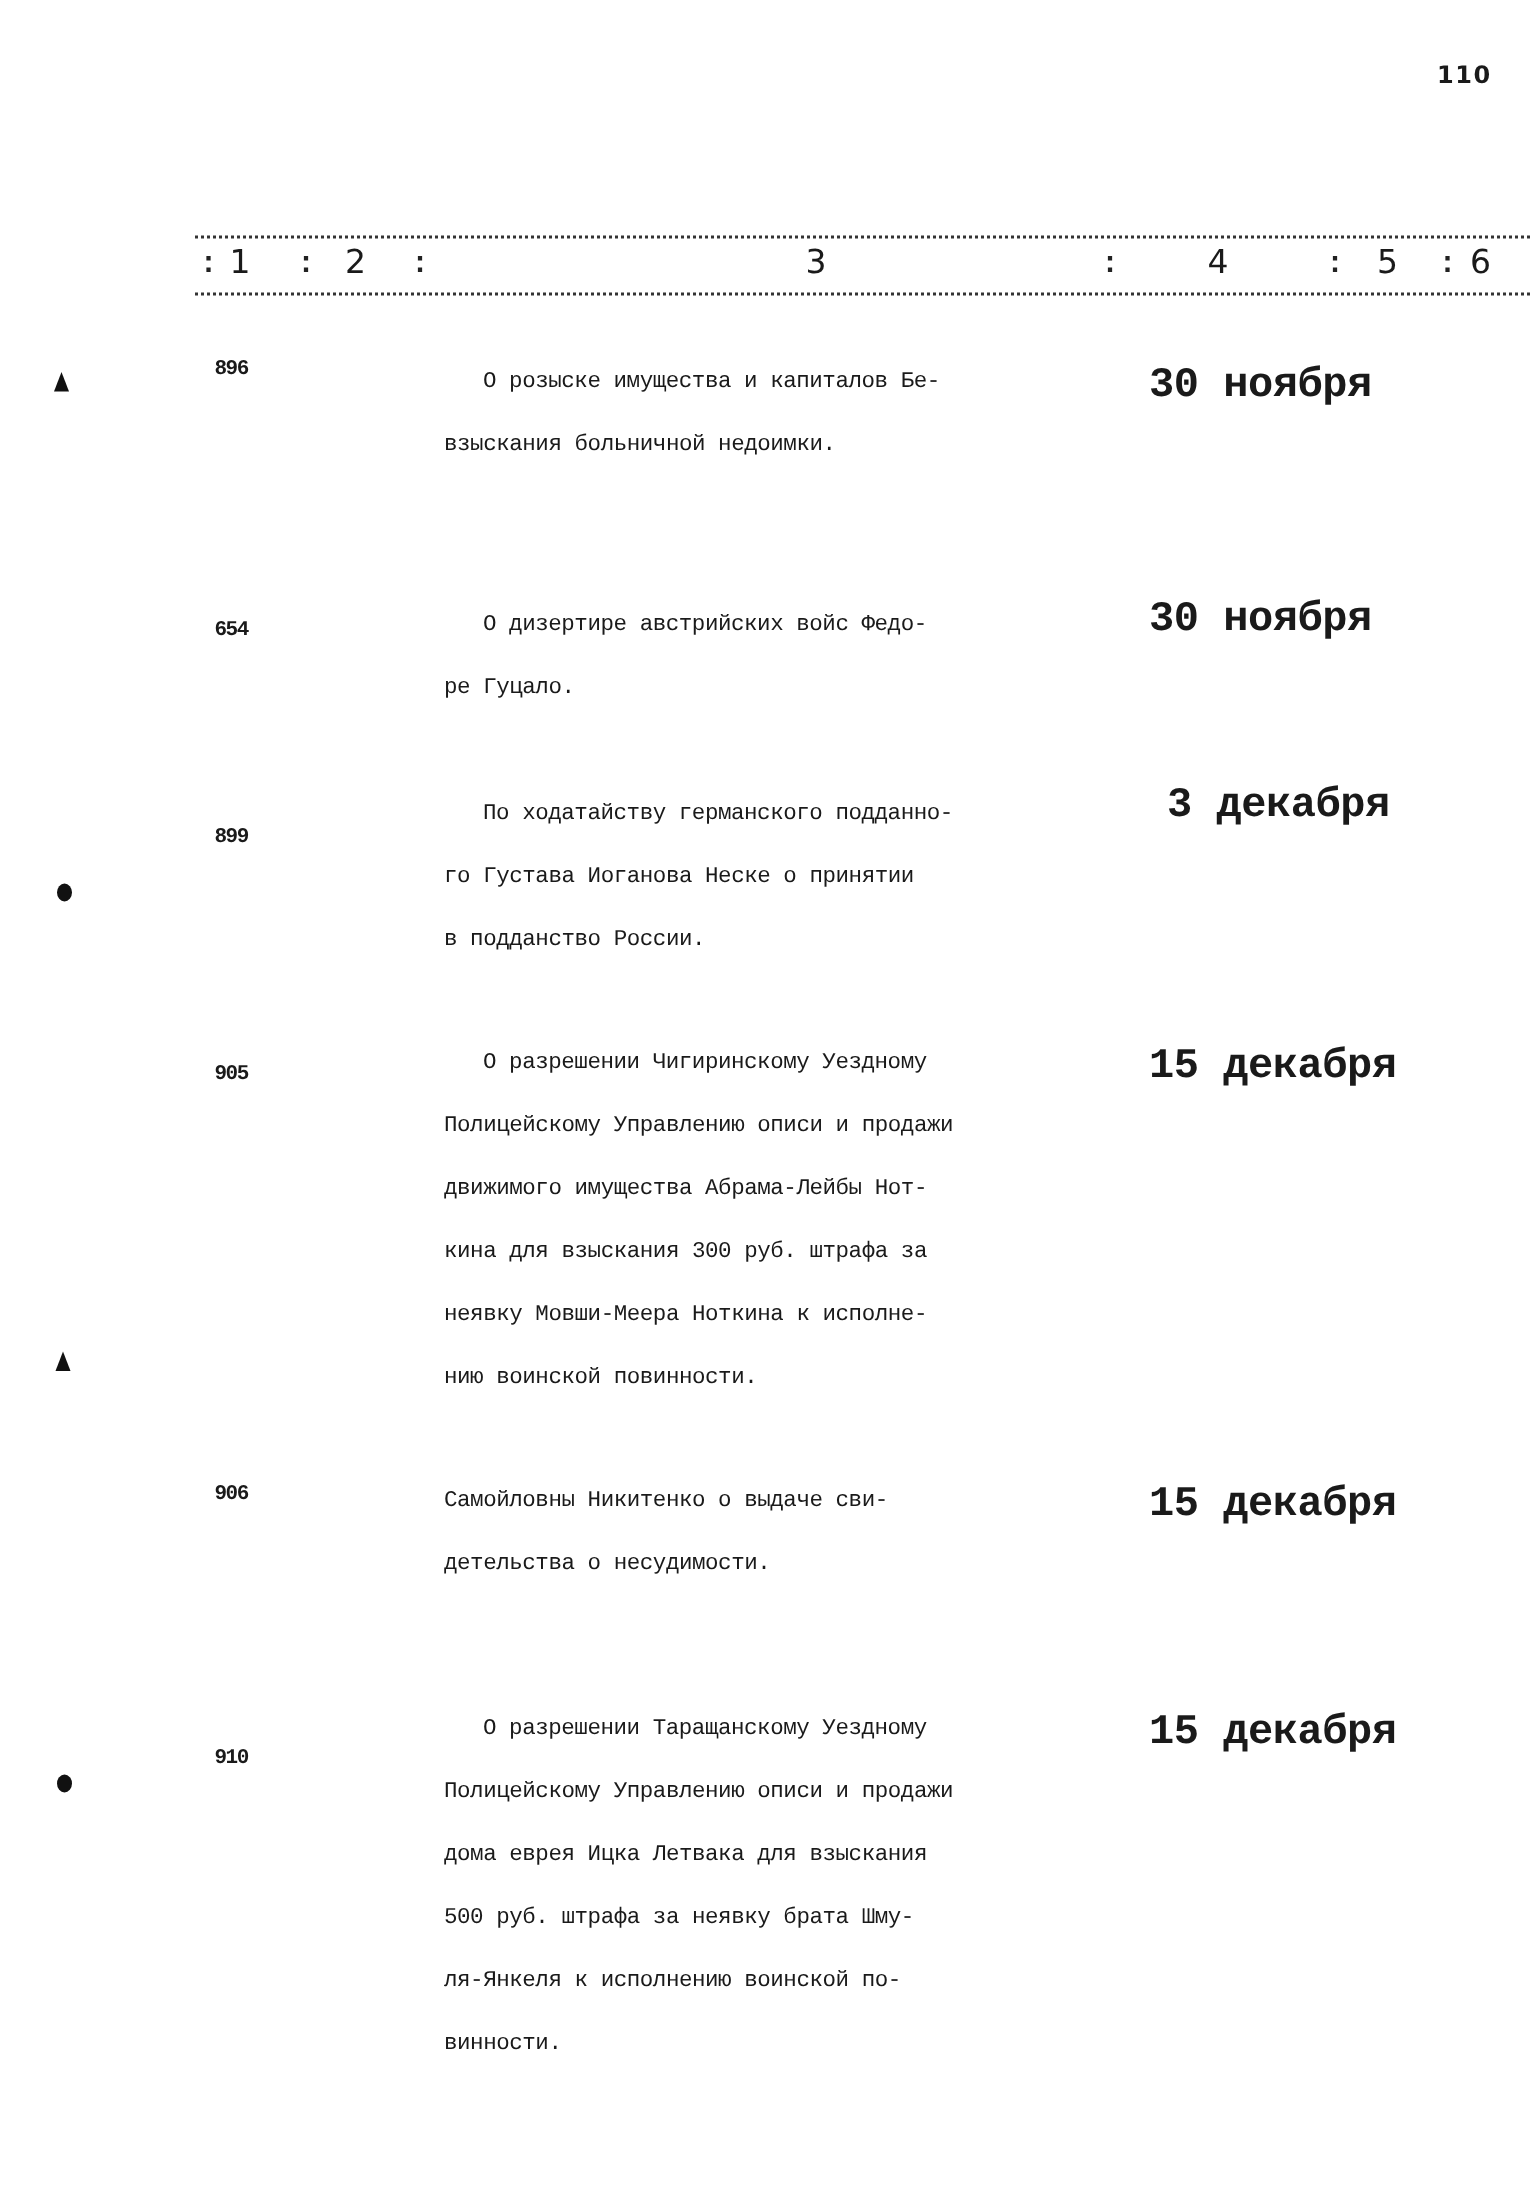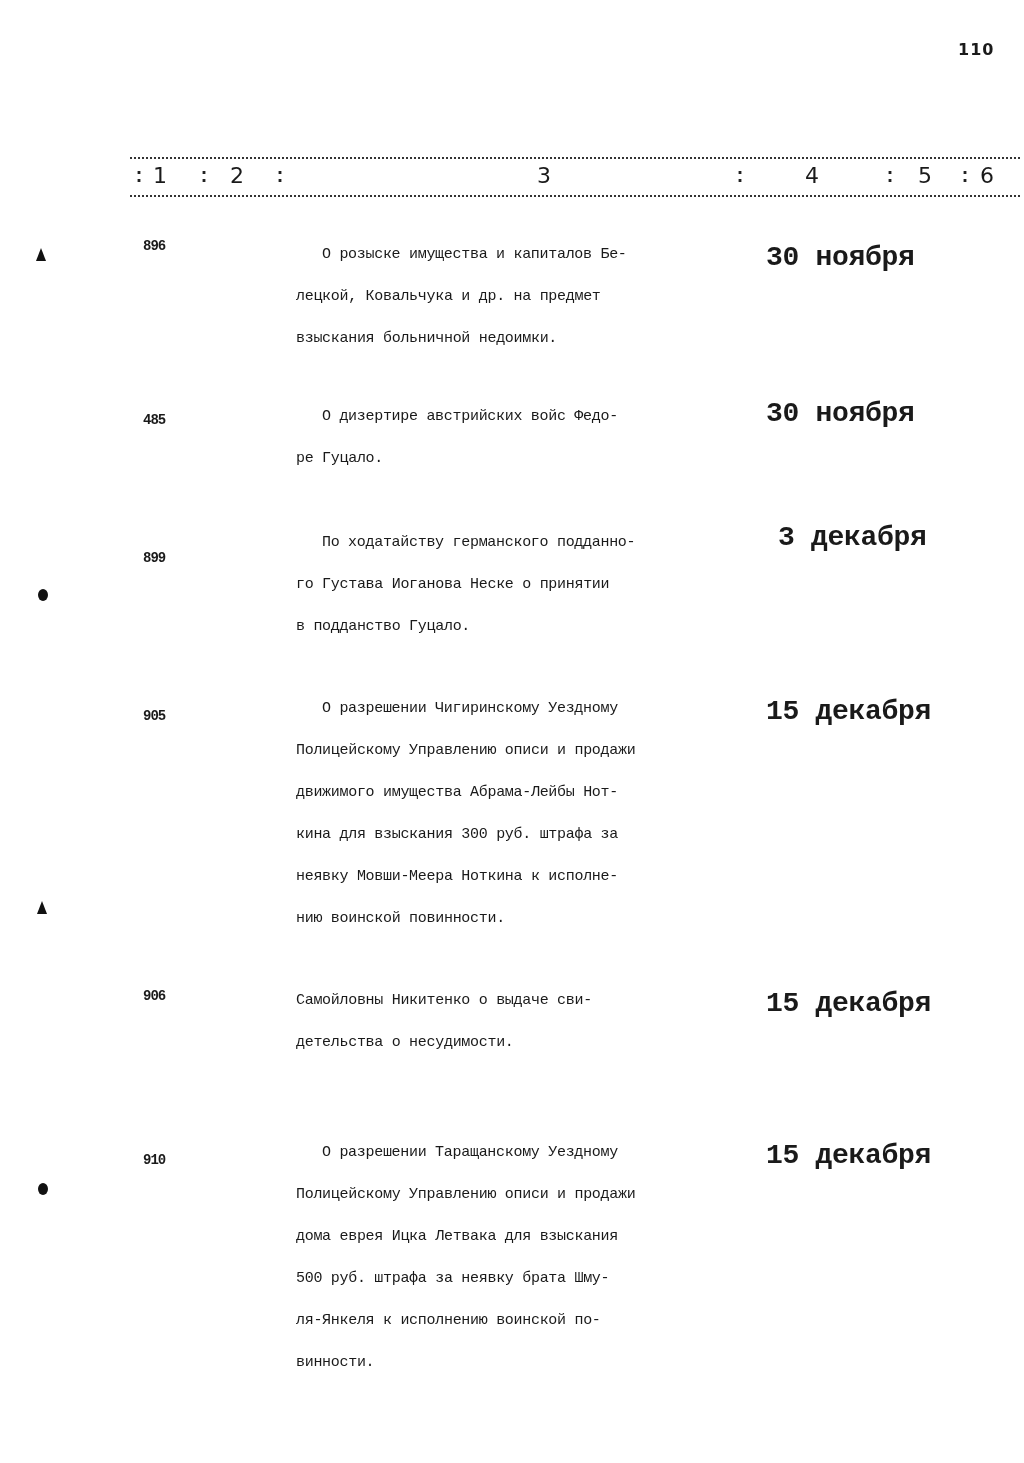--- a/index.html
+++ b/index.html
@@ -129,41 +129,40 @@
 <div class="punch-hole" style="left:36px; top:1180px">
   <svg width="14" height="16" viewBox="0 0 14 16">
       <ellipse cx="7" cy="9" rx="5" ry="6" fill="#111"></ellipse>
     </svg>
 </div>
 
 <div class="entry" style="top:234px">
   <span class="entry-number" style="top:4px">896</span>
   <div class="entry-text">
     <span class="entry-line first">О розыске имущества и капиталов Бе-</span>
-    <span class="entry-line">лецкой, Ковальчука и др. на предмет</span>
     <span class="entry-line">взыскания больничной недоимки.</span>
   </div>
   <span class="entry-date" style="top:8px">30 ноября</span>
 </div>
 
 <div class="entry" style="top:396px">
-  <span class="entry-number" style="top:16px">485</span>
+  <span class="entry-number" style="top:16px">654</span>
   <div class="entry-text">
     <span class="entry-line first">О дизертире австрийских войс Федо-</span>
     <span class="entry-line">ре Гуцало.</span>
   </div>
   <span class="entry-date" style="top:2px">30 ноября</span>
 </div>
 
 <div class="entry" style="top:522px">
   <span class="entry-number" style="top:28px">899</span>
   <div class="entry-text">
     <span class="entry-line first">По ходатайству германского подданно-</span>
     <span class="entry-line">го Густава Иоганова Неске о принятии</span>
-    <span class="entry-line">в подданство Гуцало.</span>
+    <span class="entry-line">в подданство России.</span>
   </div>
   <span class="entry-date" style="top:0px; left:778px">3 декабря</span>
 </div>
 
 <div class="entry" style="top:688px">
   <span class="entry-number" style="top:20px">905</span>
   <div class="entry-text">
     <span class="entry-line first">О разрешении Чигиринскому Уездному</span>
     <span class="entry-line">Полицейскому Управлению описи и продажи</span>
     <span class="entry-line">движимого имущества Абрама-Лейбы Нот-</span>
@@ -177,21 +176,21 @@
 <div class="entry" style="top:980px">
   <span class="entry-number" style="top:8px">906</span>
   <div class="entry-text">
     <span class="entry-line">Самойловны Никитенко о выдаче сви-</span>
     <span class="entry-line">детельства о несудимости.</span>
   </div>
   <span class="entry-date" style="top:8px">15 декабря</span>
 </div>
 
 <div class="entry" style="top:1132px">
-  <span class="entry-number" style="top:20px">910</span>
+  <span class="entry-number" style="top:32px">910</span>
   <div class="entry-text">
     <span class="entry-line first">О разрешении Таращанскому Уездному</span>
     <span class="entry-line">Полицейскому Управлению описи и продажи</span>
     <span class="entry-line">дома еврея Ицка Летвака для взыскания</span>
     <span class="entry-line">500 руб. штрафа за неявку брата Шму-</span>
     <span class="entry-line">ля-Янкеля к исполнению воинской по-</span>
     <span class="entry-line">винности.</span>
   </div>
   <span class="entry-date" style="top:8px">15 декабря</span>
 </div>

